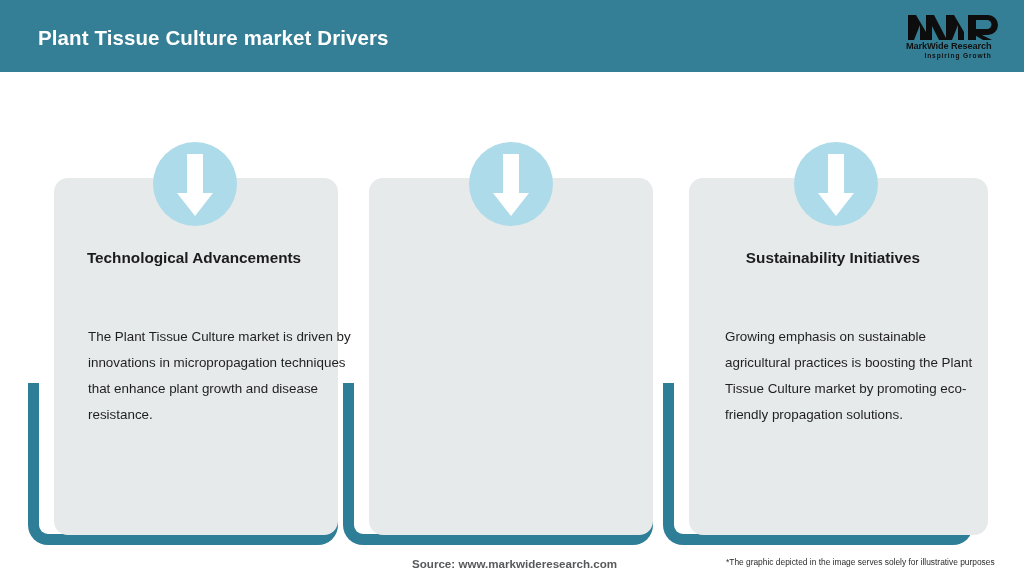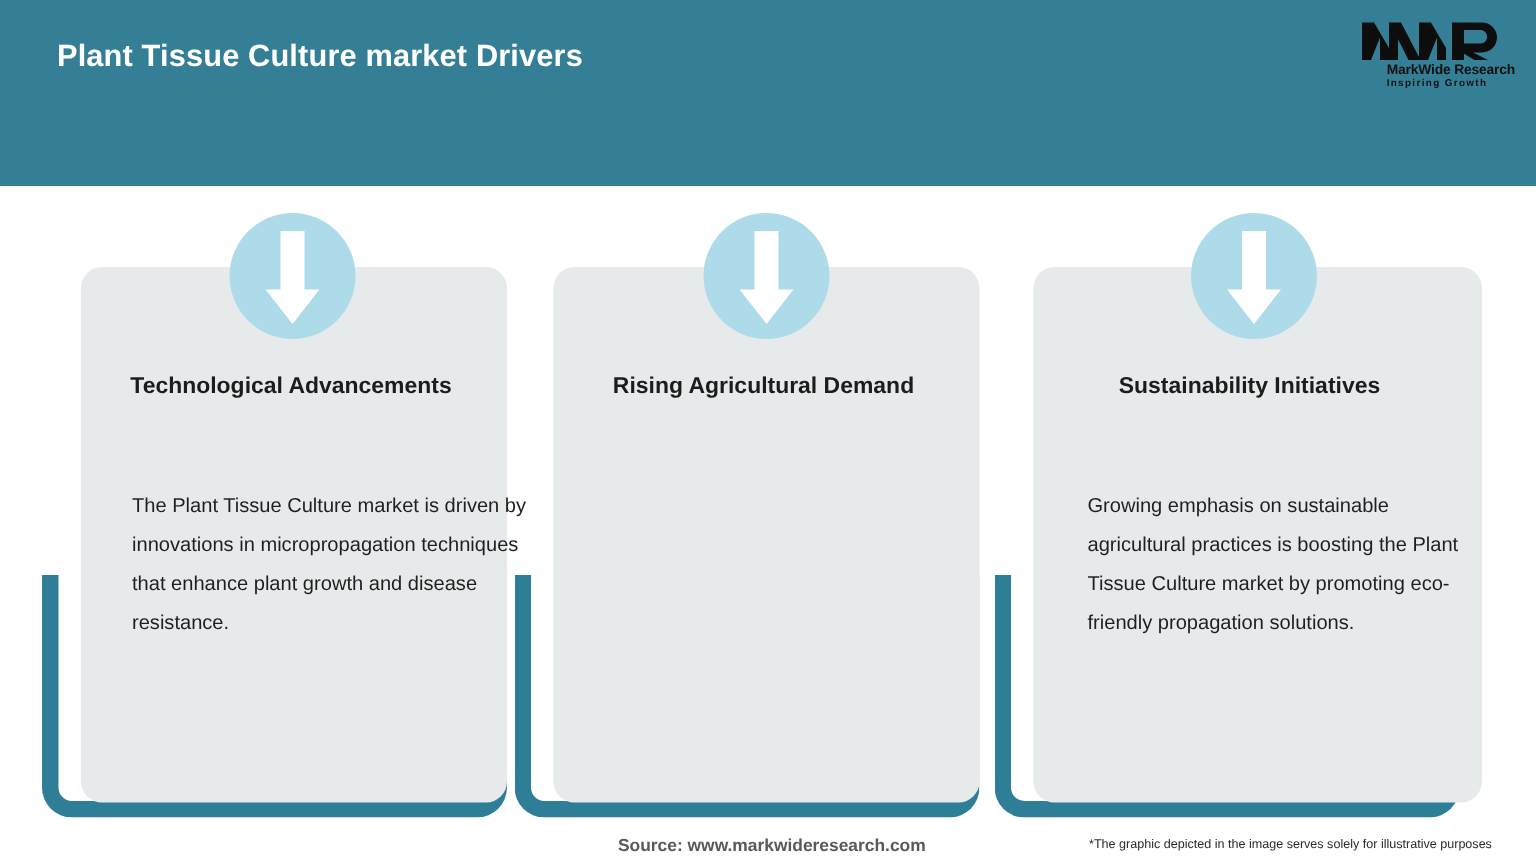--- a/index.html
+++ b/index.html
@@ -14,21 +14,21 @@
     overflow: hidden;
     position: relative;
   }
 
   
   .header {
     position: absolute;
     left: 0;
     top: 0;
     width: 1024px;
-    height: 124px;
+    height: 72px;
     background: #347f95;
   }
   .header-title {
     position: absolute;
     left: 38px;
     top: 26px;
     font-size: 20.5px;
     font-weight: bold;
     color: #ffffff;
     letter-spacing: 0.1px;
@@ -48,21 +48,21 @@
     left: 0;
     top: 0;
     width: 104px;
     height: 30px;
   }
   .logo-name {
     position: absolute;
     left: 0;
     top: 29px;
     width: 104px;
-    text-align: right;
+    text-align: left;
     font-size: 9.2px;
     font-weight: bold;
     color: #111111;
     letter-spacing: -0.1px;
     white-space: nowrap;
   }
   .logo-tagline {
     position: absolute;
     left: 0;
     top: 40px;
@@ -218,21 +218,20 @@
   </div>
 
   <div class="card-group g2">
     <div class="bracket"></div>
     <div class="card"></div>
     <div class="badge">
       <svg width="84" height="84" viewBox="0 0 84 84" xmlns="http://www.w3.org/2000/svg">
         <polygon fill="#ffffff" points="42,74 24,51 34,51 34,12 50,12 50,51 60,51"></polygon>
       </svg>
     </div>
-    <div class="card-title">Rising Agricultural Demand</div>
   </div>
 
   <div class="card-group g3">
     <div class="bracket"></div>
     <div class="card"></div>
     <div class="badge">
       <svg width="84" height="84" viewBox="0 0 84 84" xmlns="http://www.w3.org/2000/svg">
         <polygon fill="#ffffff" points="42,74 24,51 34,51 34,12 50,12 50,51 60,51"></polygon>
       </svg>
     </div>

